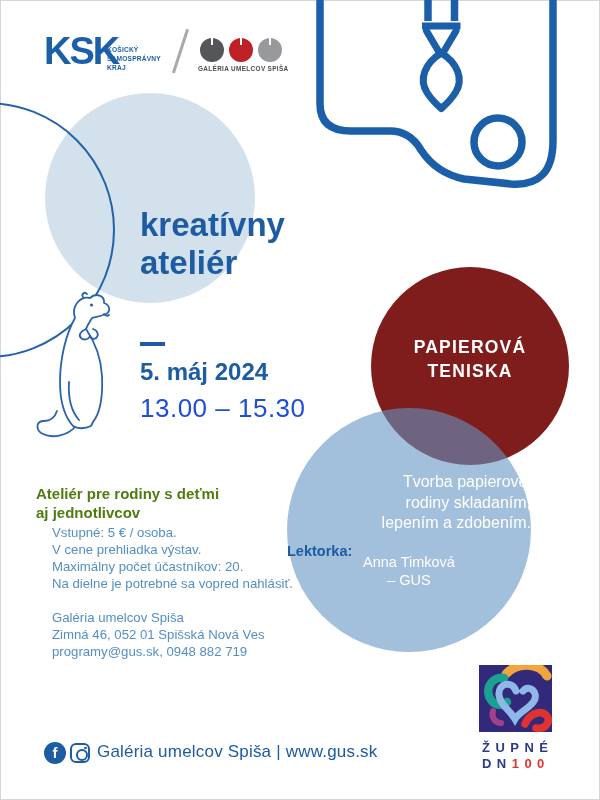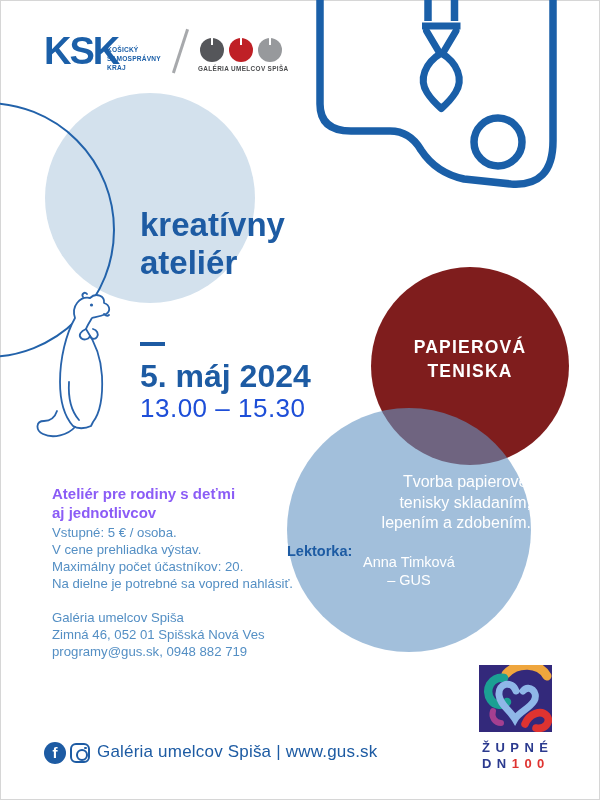--- a/index.html
+++ b/index.html
@@ -21,38 +21,38 @@
   .gus-caption{left:198px;top:65px;font-size:6.4px;font-weight:700;color:#4a4b4d;letter-spacing:.35px;white-space:nowrap;}
 
   
   .pale-circle{left:45px;top:93px;width:210px;height:210px;border-radius:50%;background:#d3e1ed;z-index:1;}
   .ring-circle{left:-141px;top:102px;width:252px;height:252px;border-radius:50%;border:2px solid #2262aa;z-index:2;}
   .marmot{left:25px;top:290px;z-index:3;}
 
   
   .title{left:140px;top:206px;z-index:4;font-size:33px;line-height:38px;font-weight:700;color:#1d5ba3;}
   .title-dash{left:140px;top:342px;width:25px;height:3.5px;background:#1d5ba3;}
-  .date{left:140px;top:358px;font-size:32px;font-weight:700;color:#1d5ba3;}
+  .date{left:140px;top:358px;font-size:24px;font-weight:700;color:#1d5ba3;}
   .time{left:140px;top:393px;font-size:26px;color:#1d4ed8;letter-spacing:.5px;}
 
   
   .dark-circle{left:371px;top:267px;width:198px;height:198px;border-radius:50%;background:#7f1d1d;z-index:1;}
   .badge-text{position:absolute;left:0;top:68px;width:100%;text-align:center;
     color:#ffffff;font-size:17.5px;font-weight:700;line-height:24px;letter-spacing:1.2px;}
   .light-circle{left:287px;top:408px;width:244px;height:244px;border-radius:50%;
     background:rgba(100,148,195,.6);z-index:2;}
   .lc-desc{position:absolute;left:0;top:64px;width:100%;text-align:right;
     color:#ffffff;font-size:16px;line-height:20.5px;}
   .lc-label{position:absolute;left:0;top:135px;width:100%;text-align:left;
     color:#1d5ba3;font-size:14.5px;font-weight:700;}
   .lc-lect{position:absolute;left:0;top:145px;width:100%;text-align:center;
     color:#ffffff;font-size:14.5px;line-height:18px;}
 
   
-  .audience{left:52px;top:484px;font-size:15px;font-weight:700;color:#8b5cf6;line-height:19px;}
+  .audience{left:36px;top:484px;font-size:15px;font-weight:700;color:#4d7c0f;line-height:19px;}
   .info{left:52px;top:524px;font-size:13.2px;color:#548fc4;line-height:17px;}
   .contact-label{left:52px;top:593px;font-size:13.5px;font-weight:700;color:#1d5ba3;}
   .contact{left:52px;top:609px;font-size:13.2px;color:#548fc4;line-height:17px;}
 
   
   .fb-icon{left:44px;top:742px;width:22px;height:22px;border-radius:50%;background:#1d5ba3;
     color:#fff;font-size:15px;font-weight:700;text-align:center;line-height:22px;}
   .ig-icon{left:70px;top:743px;width:20px;height:20px;border:2.4px solid #1d5ba3;border-radius:6px;box-sizing:border-box;}
   .ig-icon::before{content:"";position:absolute;left:3.5px;top:3.5px;width:8px;height:8px;
     border:2.2px solid #1d5ba3;border-radius:50%;}
@@ -124,21 +124,21 @@
 
   <div class="abs dark-circle">
     <div class="badge-text">
       <div>PAPIEROVÁ</div>
       <div>TENISKA</div>
     </div>
   </div>
   <div class="abs light-circle">
     <div class="lc-desc">
       <div>Tvorba papierovej</div>
-      <div>tenisky skladaním,</div>
+      <div>rodiny skladaním,</div>
       <div>lepením a zdobením.</div>
     </div>
     <div class="lc-label">Lektorka:</div>
     <div class="lc-lect">
       <div>Anna Timková</div>
       <div>– GUS</div>
     </div>
   </div>
 
   <div class="abs audience">

